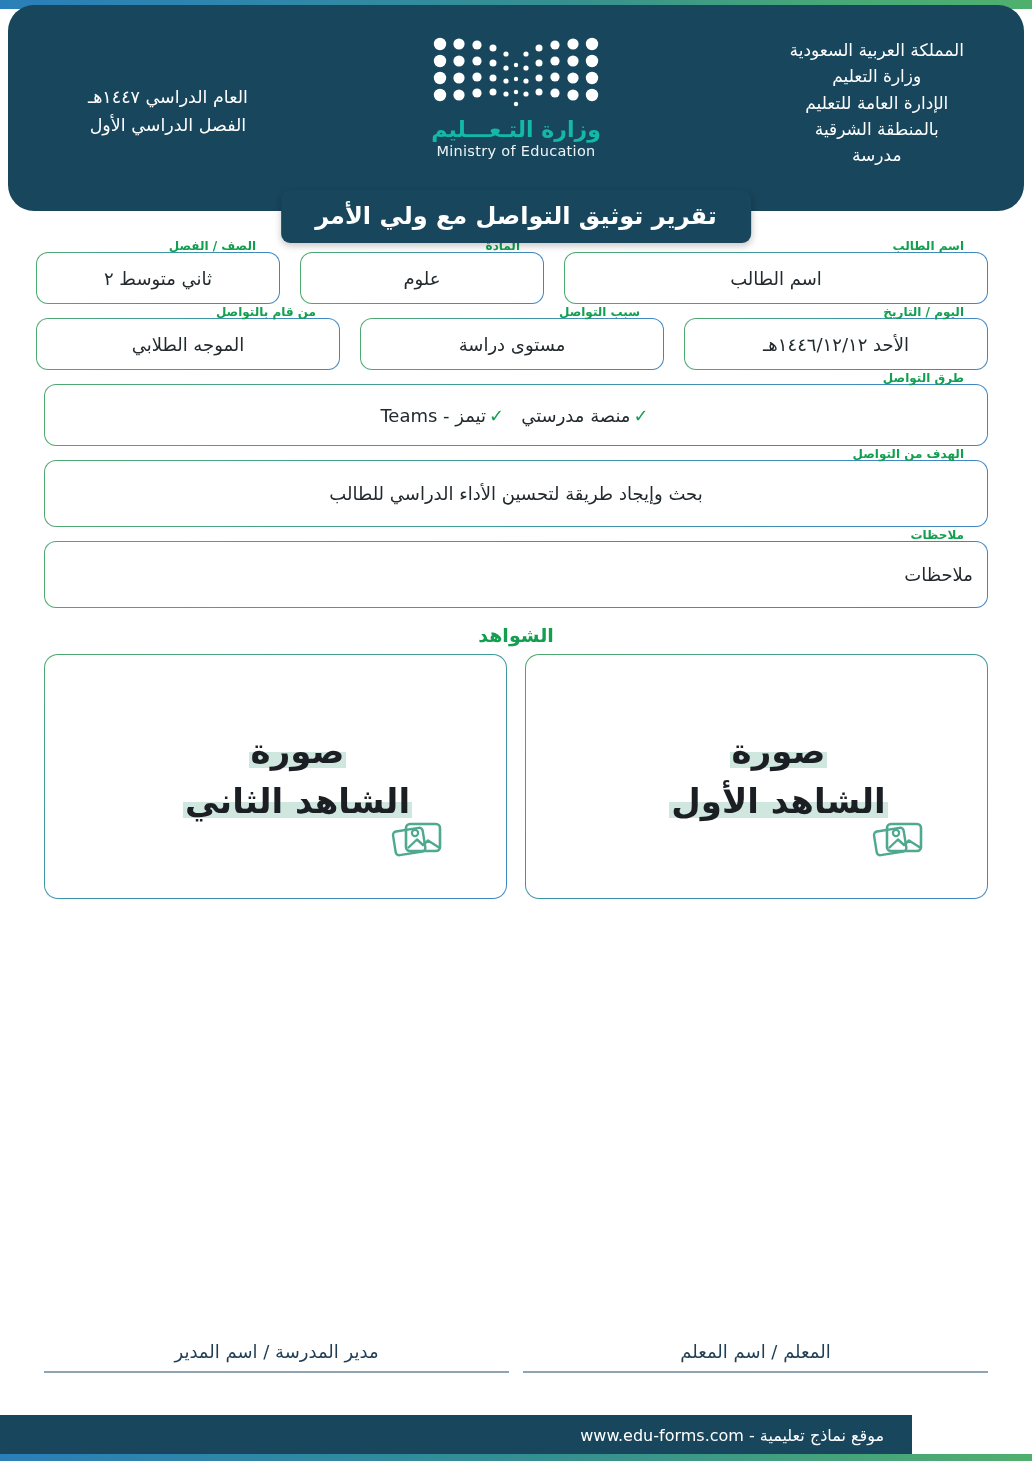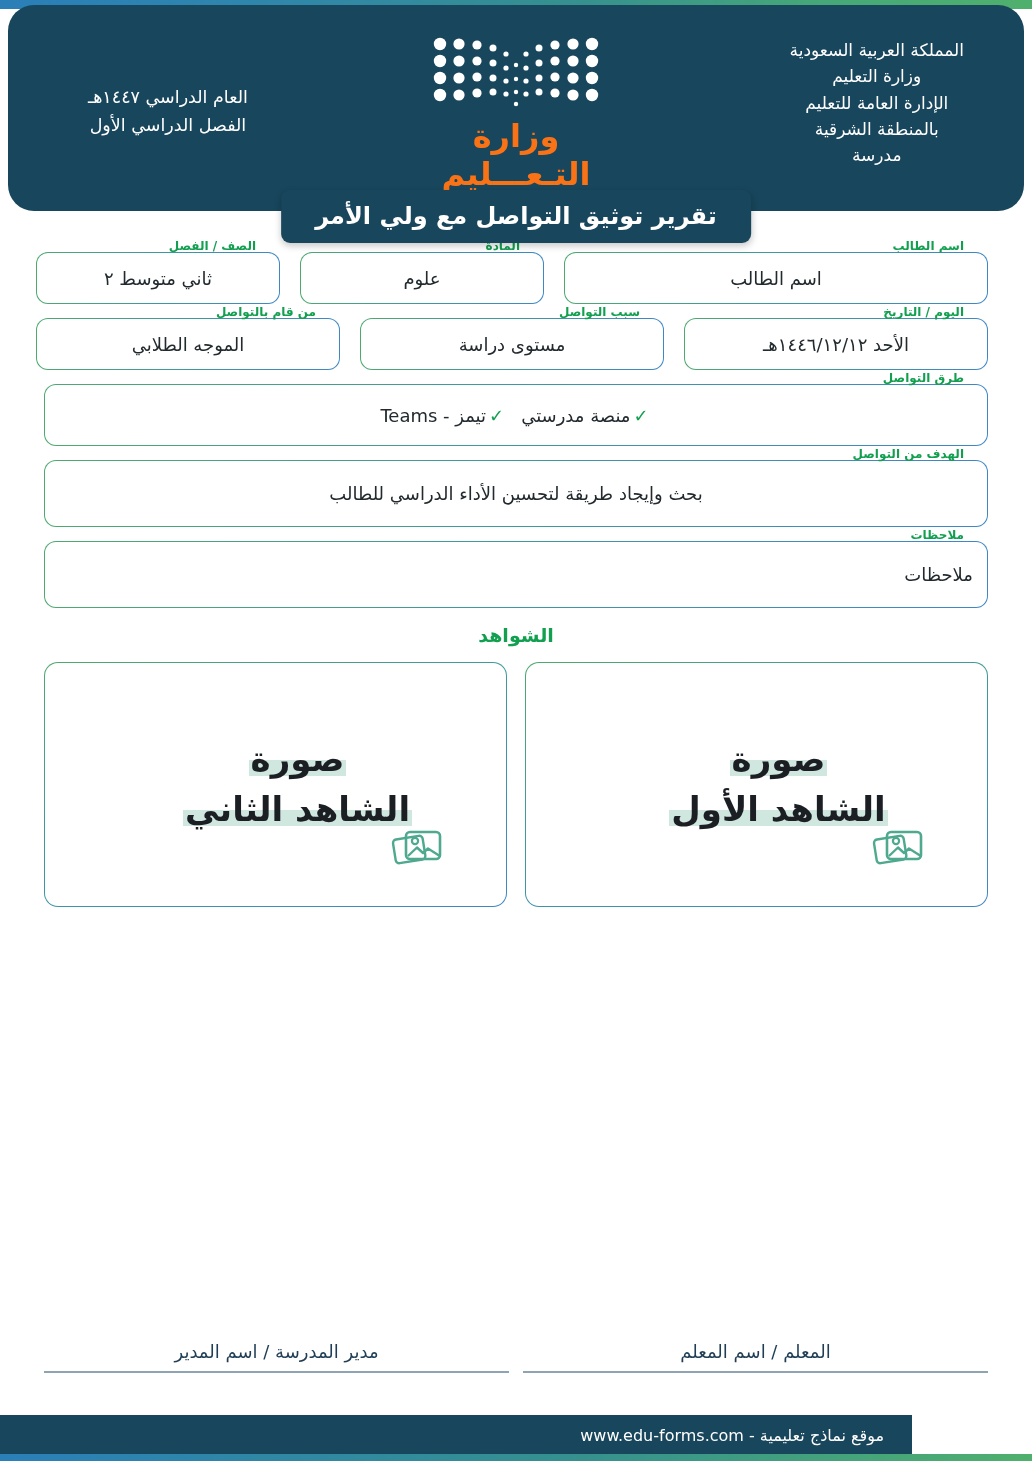--- a/index.html
+++ b/index.html
@@ -66,24 +66,24 @@
     position: absolute;
     top: 30px;
     left: 50%;
     transform: translateX(-50%);
     width: 230px;
     text-align: center;
   }
   .logo-dots { display: block; margin: 0 auto; }
   .logo-ar {
     margin-top: 4px;
-    font-size: 32px;
+    font-size: 22px;
     font-weight: 700;
     letter-spacing: 1px;
-    color: #f97316;
+    color: #14b8a6;
   }
   .logo-en {
     margin-top: 1px;
     font-size: 14.5px;
     letter-spacing: .3px;
     color: #eef4f6;
   }
 
   
   .title-badge {
@@ -169,21 +169,21 @@
   .method-sep { display: inline-block; width: 14px; }
 
   .value-right { text-align: right !important; }
 
   
   .evidence-title {
     text-align: center;
     font-size: 19px;
     font-weight: 700;
     color: #12a050;
-    margin: 16px 0 16px;
+    margin: 16px 0 8px;
   }
 
   .evidence-row {
     display: flex;
     flex-direction: row;
     gap: 18px;
   }
   .ev-card {
     flex: 1 1 0;
     height: 245px;

